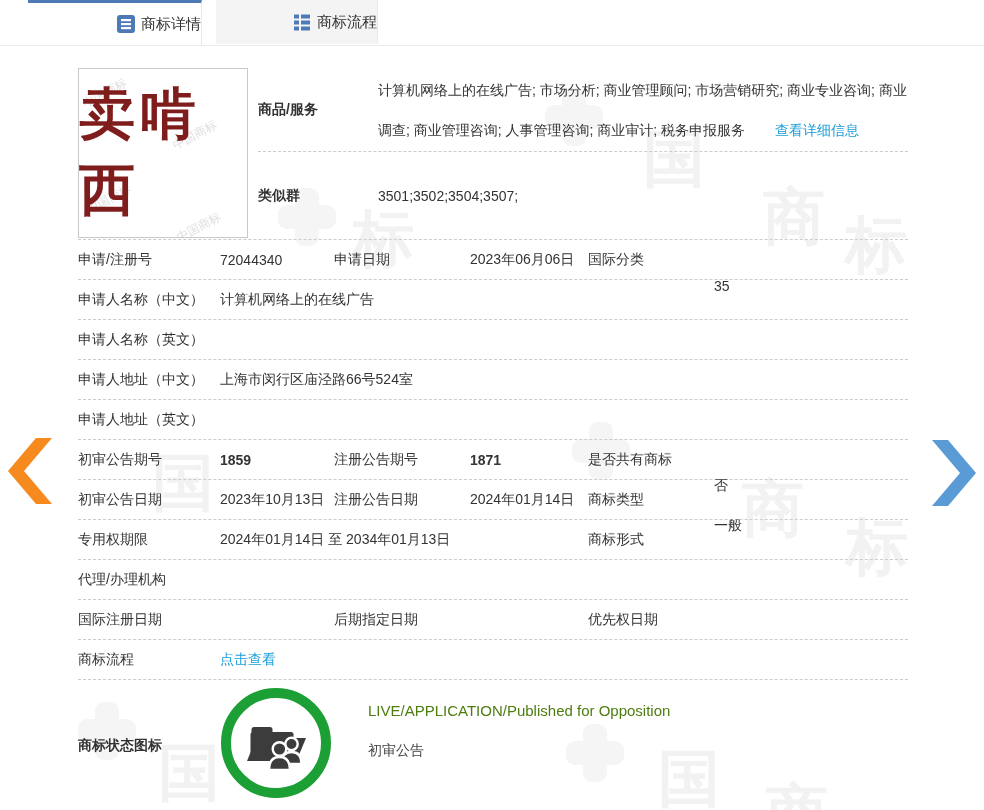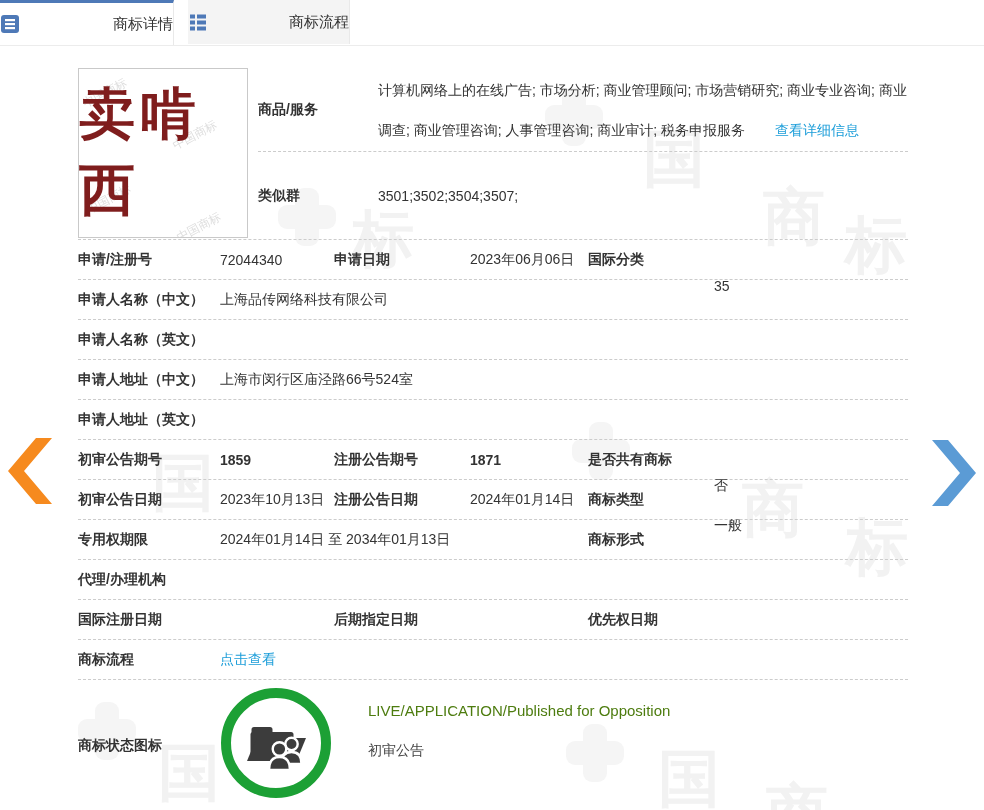--- a/index.html
+++ b/index.html
@@ -8,21 +8,21 @@
 
   
   .wm{position:absolute;color:#f2f2f2;font-weight:bold;font-size:62px;line-height:1;user-select:none;z-index:0;}
   .wm-cross{position:absolute;width:58px;height:58px;z-index:0;}
   .wm-cross:before,.wm-cross:after{content:"";position:absolute;background:#f5f5f5;border-radius:9px;}
   .wm-cross:before{left:17px;top:0;width:24px;height:58px;}
   .wm-cross:after{left:0;top:17px;width:58px;height:24px;}
 
   
   .tabbar{position:absolute;left:0;top:0;width:984px;height:45px;border-bottom:1px solid #ececec;z-index:3;background:#fff;}
-  .tab{position:absolute;top:0;height:44px;display:flex;align-items:center;justify-content:space-between;gap:5px;font-size:15px;color:#333;cursor:pointer;box-sizing:border-box;}
+  .tab{position:absolute;top:0;height:44px;display:flex;align-items:center;justify-content:flex-end;gap:5px;font-size:15px;color:#333;cursor:pointer;box-sizing:border-box;margin-left:28px;}
   .tab-active{left:0;width:174px;background:#fff;border-top:3px solid #4e79b7;border-right:1px solid #e9e9e9;height:45px;z-index:2;}
   .tab-idle{left:188px;width:162px;background:#f4f4f4;border-right:1px solid #e9e9e9;}
   .tab svg{flex:0 0 auto;}
 
   
   .topsec{position:absolute;left:78px;top:68px;width:830px;height:172px;border-bottom:1px dashed #ccc;box-sizing:border-box;z-index:2;}
   .tm-image{position:absolute;left:0;top:0;width:168px;height:168px;border:1px solid #c9c9c9;background:#fff;overflow:hidden;cursor:pointer;}
   .tm-image .tm-text{position:absolute;left:0;top:0;width:100%;height:100%;display:flex;align-items:center;justify-content:center;
       font-family:"DejaVu Serif","Liberation Serif",serif;font-weight:bold;font-size:56px;letter-spacing:5px;color:#7f1d1d;z-index:2;}
   .tm-wm{position:absolute;font-size:12px;color:#dedede;transform:rotate(-28deg);white-space:nowrap;z-index:1;}
@@ -30,21 +30,21 @@
   .goods-row{display:flex;min-height:84px;border-bottom:1px dashed #ccc;align-items:center;box-sizing:border-box;}
   .sim-row{display:flex;height:87px;align-items:center;}
   .flabel{width:120px;flex:0 0 120px;font-weight:bold;font-size:14px;}
   .fvalue{flex:1;font-size:14px;line-height:40px;}
   a.lnk{color:#1b9dd9;text-decoration:none;cursor:pointer;font-size:14px;}
 
   
   .tbl{position:absolute;left:78px;top:240px;width:830px;z-index:2;}
   .trow{position:relative;height:40px;border-bottom:1px dashed #ccc;box-sizing:border-box;font-size:14px;}
   .trow span{position:absolute;top:50%;transform:translateY(-50%);white-space:nowrap;}
-  .cl{font-weight:bold;}
+  .cl{font-weight:normal;}
   .c0{left:0;}
   .c1{left:142px;}
   .c2{left:256px;}
   .c3{left:392px;}
   .c4{left:510px;}
   .c5{left:636px;margin-top:26px;}
   .bv{font-weight:bold;}
 
   
   .status-row{position:relative;height:130px;font-size:14px;}
@@ -134,21 +134,21 @@
       <span class="cl c0">申请/注册号</span>
       <span class="c1">72044340</span>
       <span class="cl c2">申请日期</span>
       <span class="c3">2023年06月06日</span>
       <span class="cl c4">国际分类</span>
       <span class="c5">35</span>
     </div>
 
     <div class="trow">
       <span class="cl c0">申请人名称（中文）</span>
-      <span class="c1">上海品传网络科技有限公司</span>
+      <span class="c1">计算机网络上的在线广告</span>
     </div>
 
     <div class="trow">
       <span class="cl c0">申请人名称（英文）</span>
       <span class="c1"></span>
     </div>
 
     <div class="trow">
       <span class="cl c0">申请人地址（中文）</span>
       <span class="c1">上海市闵行区庙泾路66号524室</span>

